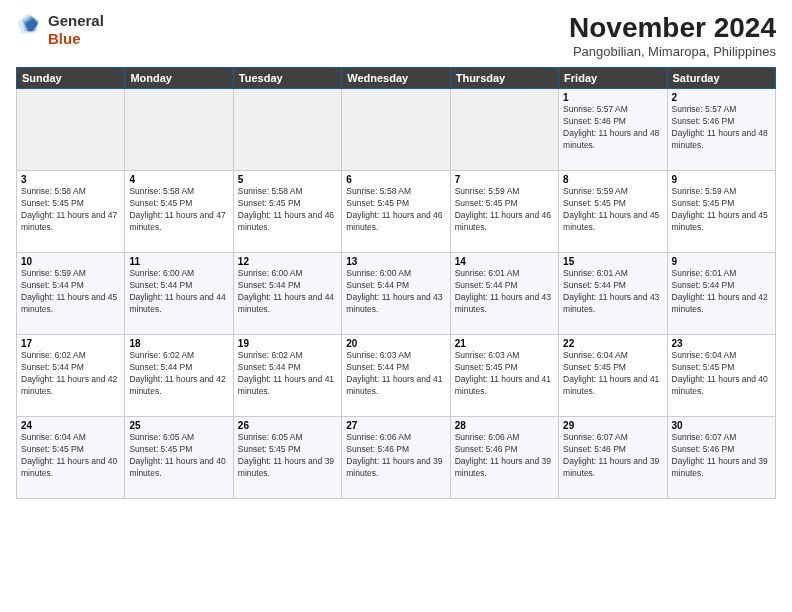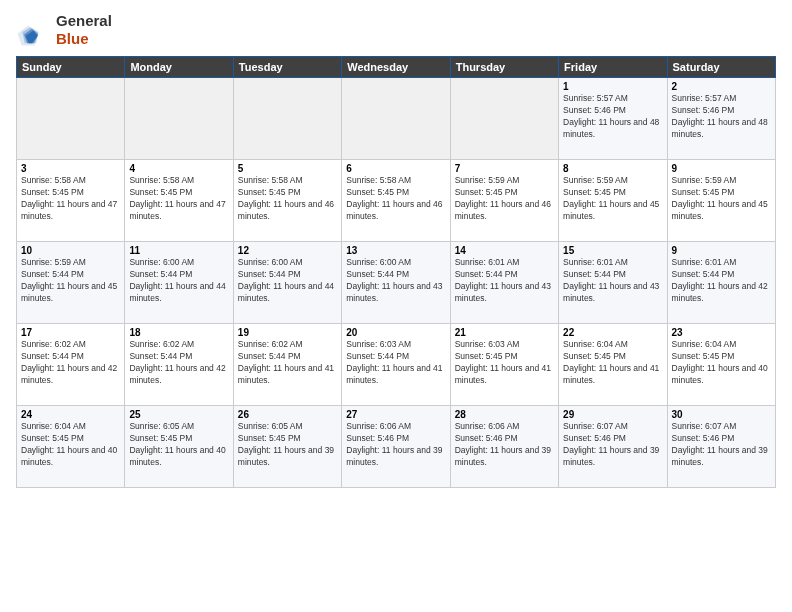--- a/index.html
+++ b/index.html
@@ -16,22 +16,22 @@
       padding: 12px 16px;
     }
     .header {
       display: flex;
       justify-content: space-between;
       align-items: flex-start;
       margin-bottom: 8px;
     }
     .logo {
       display: flex;
-      align-items: flex-end;
-      gap: 16px;
+      align-items: flex-start;
+      gap: 8px;
     }
     .logo-text {
       font-size: 15px;
       font-weight: bold;
       line-height: 1.2;
     }
     .logo-general { color: #333; }
     .logo-blue { color: #c2410c; }
     .logo-icon {
       width: 24px;
@@ -102,20 +102,22 @@
         <polygon points="18,4 28,10 25,24 11,24 8,10" fill="#2a6db5" opacity="0.3"></polygon>
         <polygon points="20,6 28,13 22,24 14,24 10,13" fill="#2a6db5" opacity="0.6"></polygon>
         <polygon points="22,8 27,15 20,24 16,24 12,15" fill="#2a6db5"></polygon>
       </svg>
       <div class="logo-text">
         <span class="logo-general">General</span><br>
         <span class="logo-blue">Blue</span>
       </div>
     </div>
     <div class="title-block">
+      <div class="month-title">November 2024</div>
+      <div class="location">Pangobilian, Mimaropa, Philippines</div>
     </div>
   </div>
 
   <table class="calendar">
     <thead>
       <tr>
       <th>Sunday</th>
           <th>Monday</th>
           <th>Tuesday</th>
           <th>Wednesday</th>

